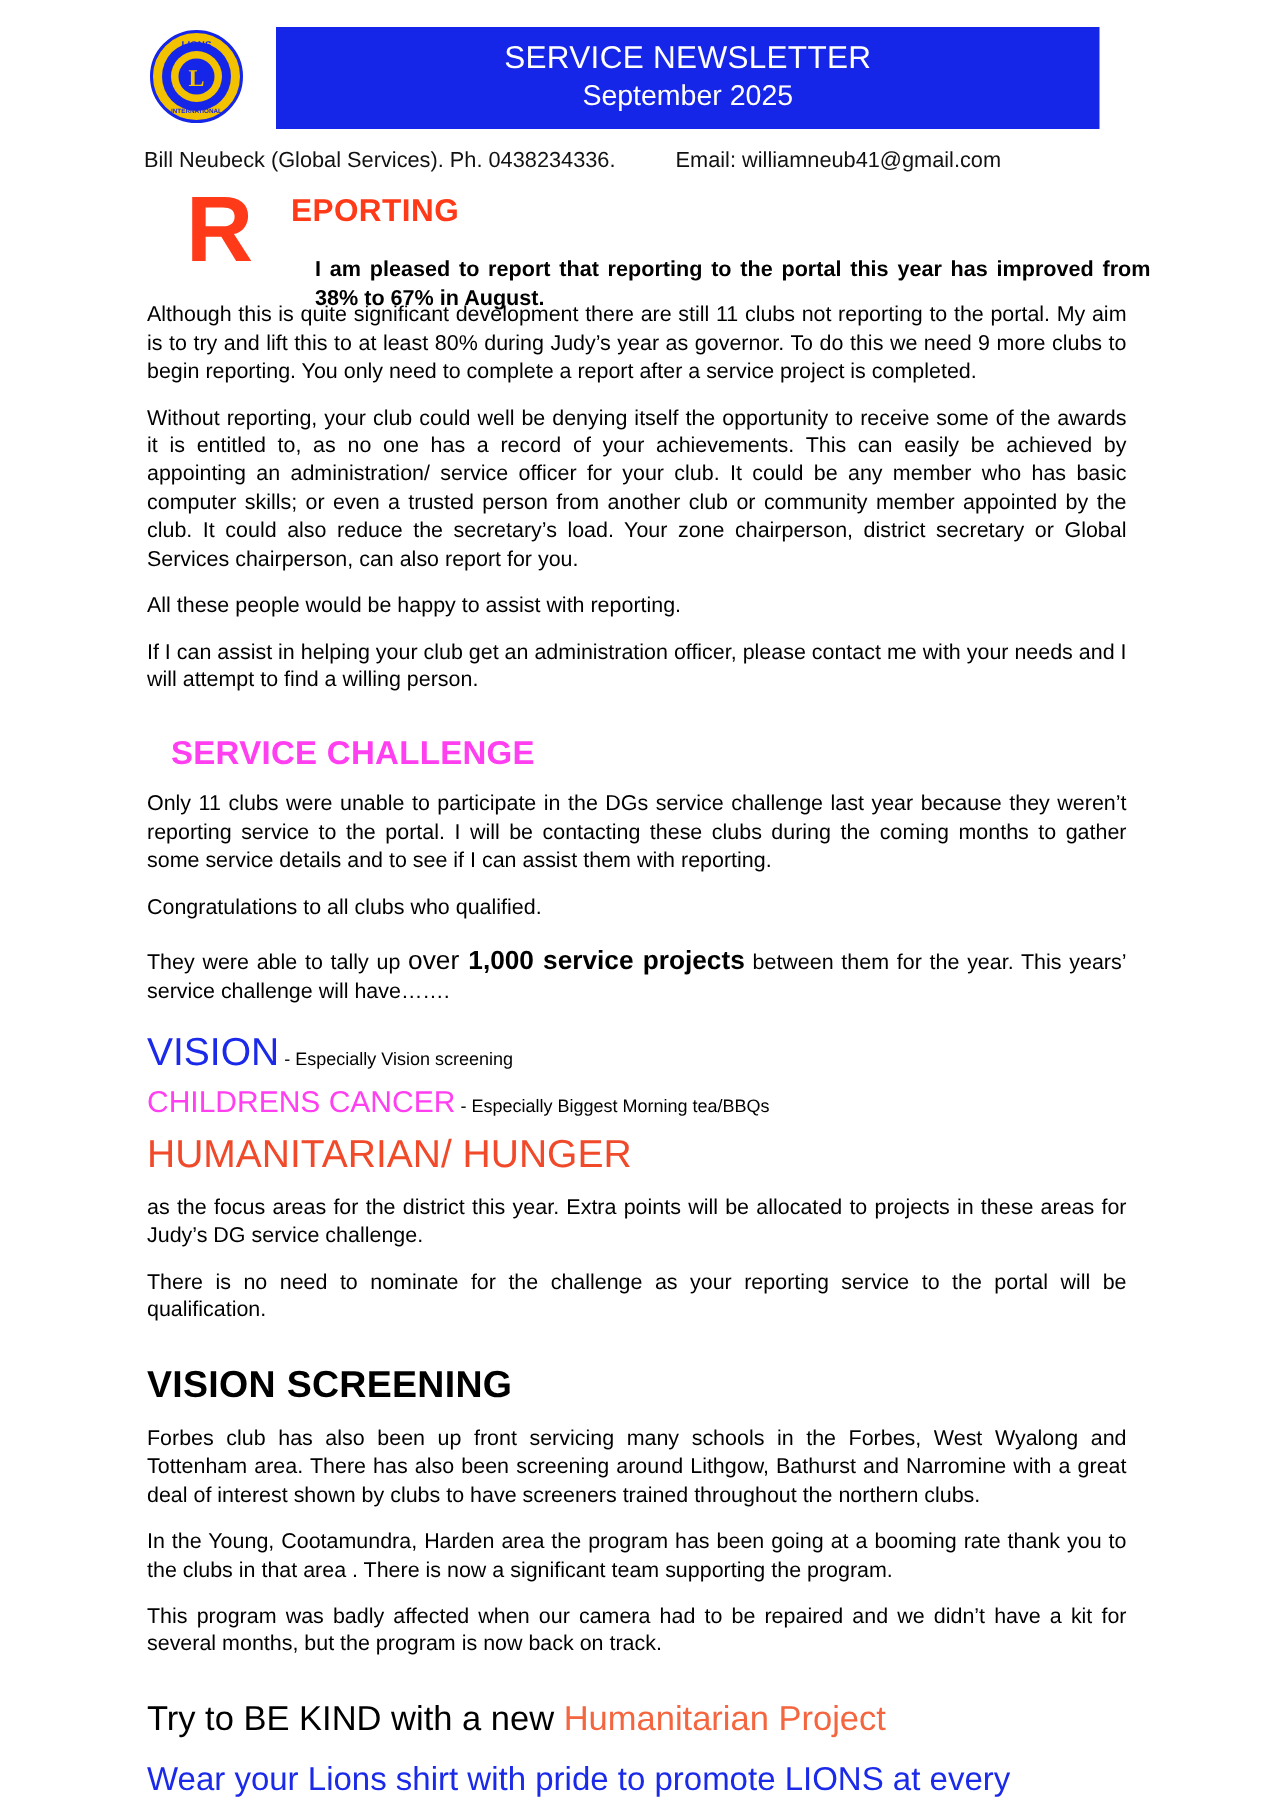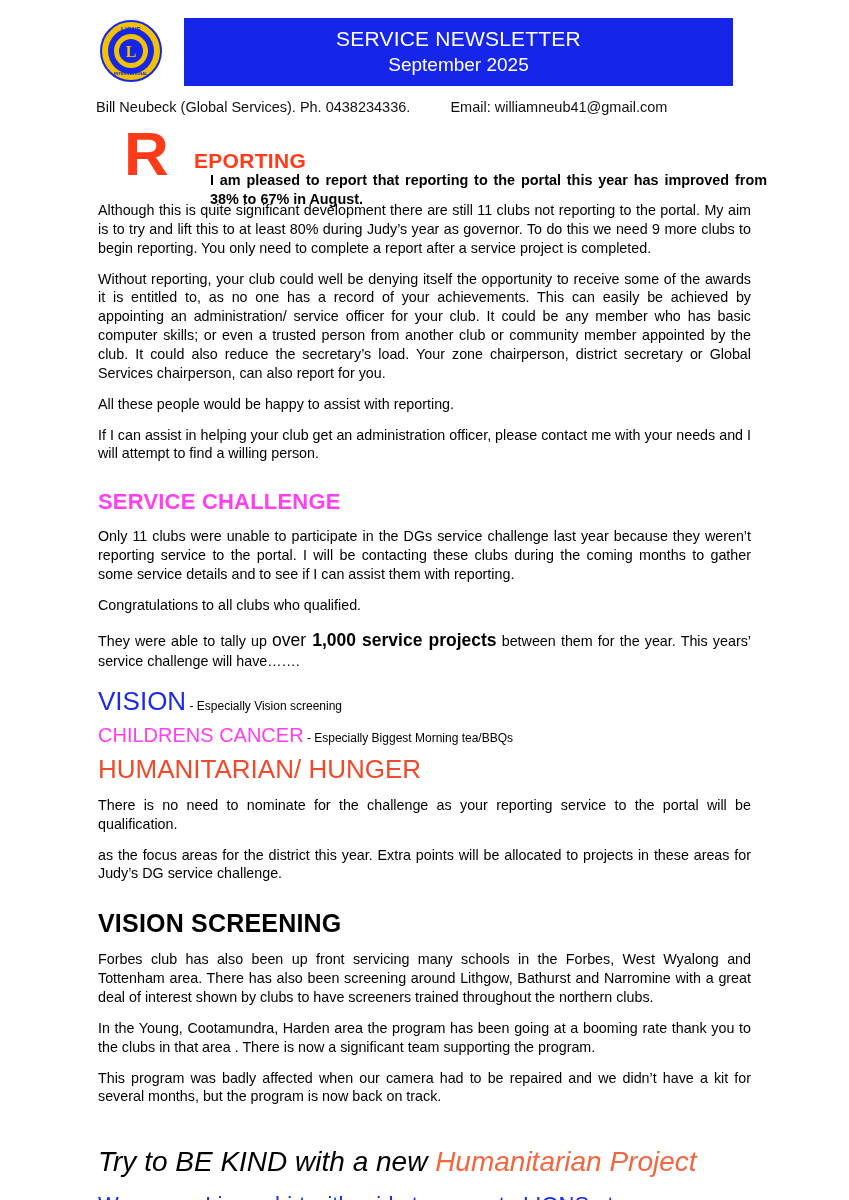--- a/index.html
+++ b/index.html
@@ -97,40 +97,40 @@
     top: -6px;
     font-size: 62px;
     line-height: 1;
     font-weight: bold;
     color: #ff3a18;
     font-family: "Liberation Sans", sans-serif;
   }
   .reporting-word {
     position: absolute;
     left: 96px;
-    top: 20px;
+    top: 0;
     font-size: 21px;
     font-weight: bold;
     color: #ff3a18;
     letter-spacing: .3px;
   }
   .reporting-sub {
     position: absolute;
     left: 112px;
     top: 42px;
     width: 557px;
     font-size: 14.4px;
     font-weight: bold;
     line-height: 1.32;
     text-align: justify;
     color: #000;
   }
 
   h2.section-pink {
-    margin: 26px 0 0 0;
+    margin: 26px 0 0 16px;
     font-size: 22px;
     font-weight: bold;
     color: #ff3ff0;
     letter-spacing: .2px;
   }
   h2.section-black {
     margin: 26px 0 0 0;
     font-size: 25px;
     font-weight: bold;
     color: #000;
@@ -168,25 +168,24 @@
     color: #f04a2a;
   }
   .focus-line .tail {
     font-size: 12px;
     color: #000;
   }
   .focus-line.second { margin-top: 9px; }
   .focus-line.third { margin-top: 9px; }
 
   .closing1 {
-    margin-top: 39px;
-    font-size: 28px;
+    margin-top: 26px;
+    font-size: 23px;
     line-height: 1.2;
     color: #000;
-    font-style: italic;
   }
   .closing1 .accent { color: #f4663f; }
   .closing2 {
     margin-top: 12px;
     font-size: 22px;
     line-height: 1.25;
     color: #1b2ae8;
   }
 </style>
 </head>
@@ -243,22 +242,22 @@
     <div class="focus-line">
       <span class="kw-blue">VISION</span><span class="tail"> - Especially Vision screening</span>
     </div>
     <div class="focus-line second">
       <span class="kw-pink">CHILDRENS CANCER</span><span class="tail"> - Especially Biggest Morning tea/BBQs</span>
     </div>
     <div class="focus-line third">
       <span class="kw-red">HUMANITARIAN/ HUNGER</span><span class="tail"></span>
     </div>
 
+    <p class="body">as the focus areas for the district this year. Extra points will be allocated to projects in these areas for Judy’s DG service challenge.</p>
     <p class="body">There is no need to nominate for the challenge as your reporting service to the portal will be qualification.</p>
-    <p class="body">as the focus areas for the district this year. Extra points will be allocated to projects in these areas for Judy’s DG service challenge.</p>
 
     <h2 class="section-black">VISION SCREENING</h2>
 
     <p class="body">Forbes club has also been up front servicing many schools in the Forbes, West Wyalong  and Tottenham area. There has also been screening around Lithgow, Bathurst and Narromine with a great deal of interest shown by clubs to have screeners trained throughout the northern clubs.</p>
     <p class="body">In the Young, Cootamundra, Harden area the program has been going at a booming rate thank you to the clubs in that area . There is now a significant team supporting the program.</p>
     <p class="body">This program was badly affected when our camera had to be repaired and we didn’t have a kit for several months, but the program is now back on track.</p>
 
     <div class="closing1">
       <span>Try to BE KIND with a new </span><span class="accent">Humanitarian Project</span>
     </div>

